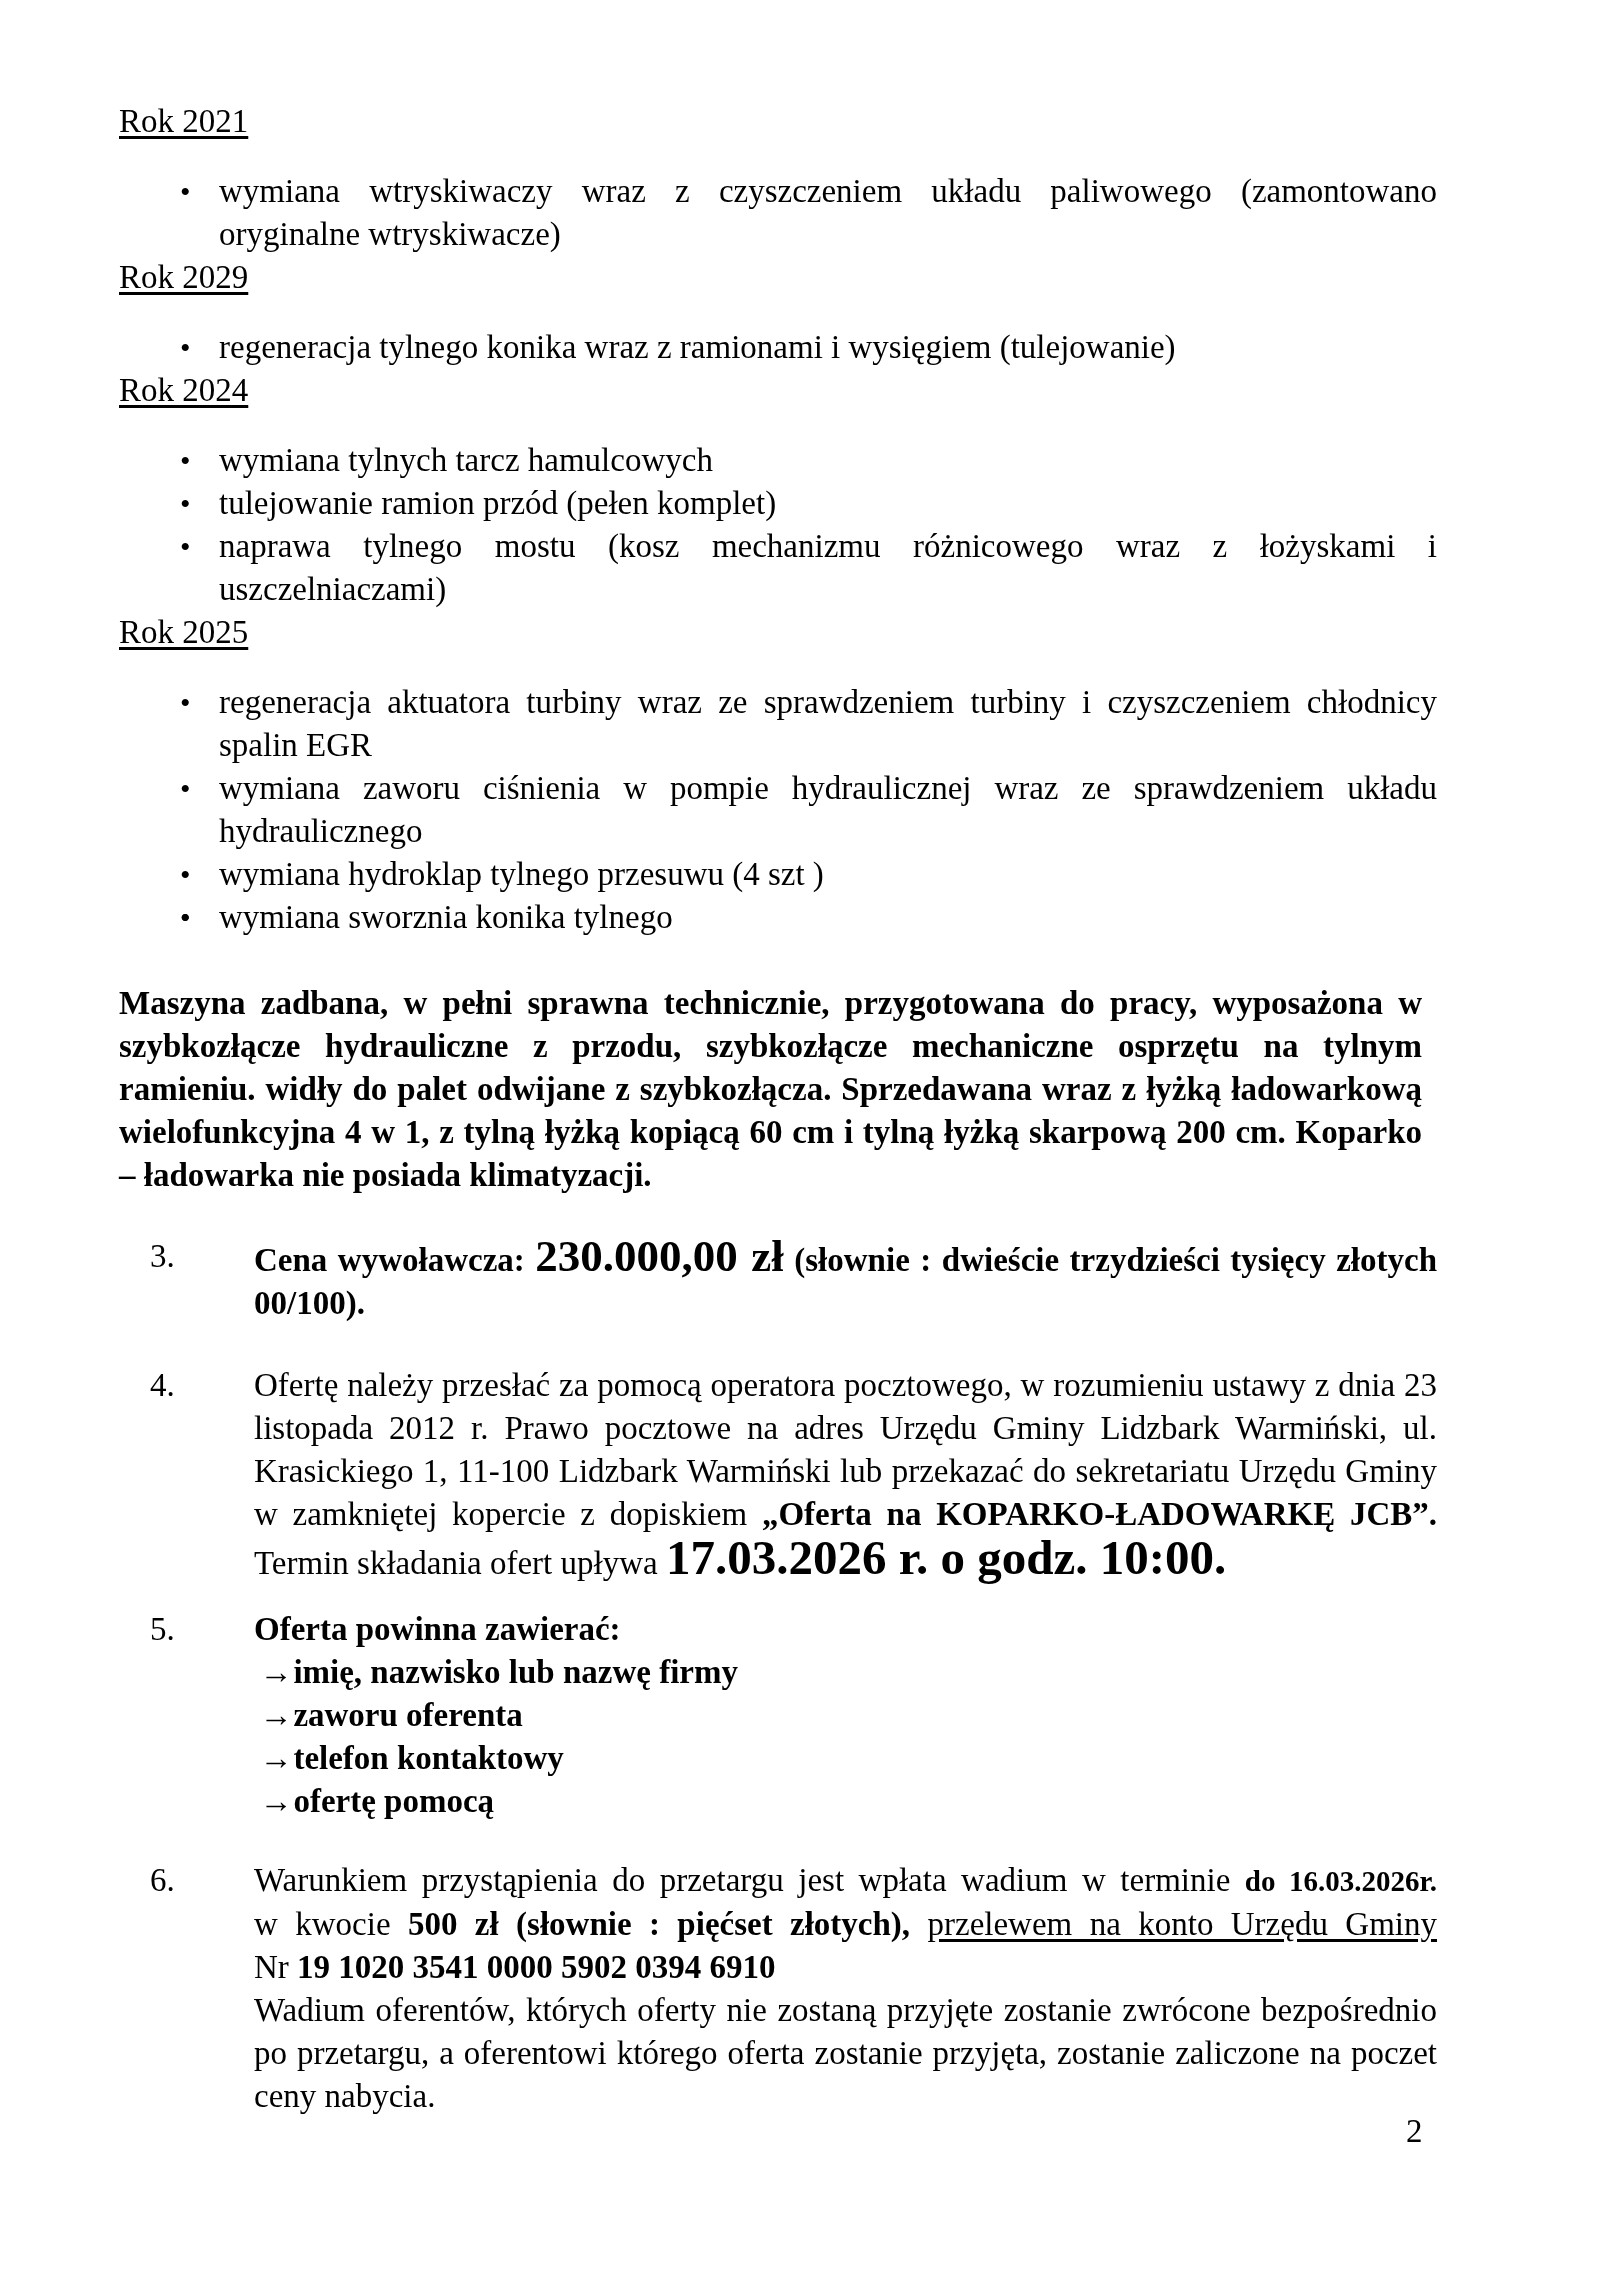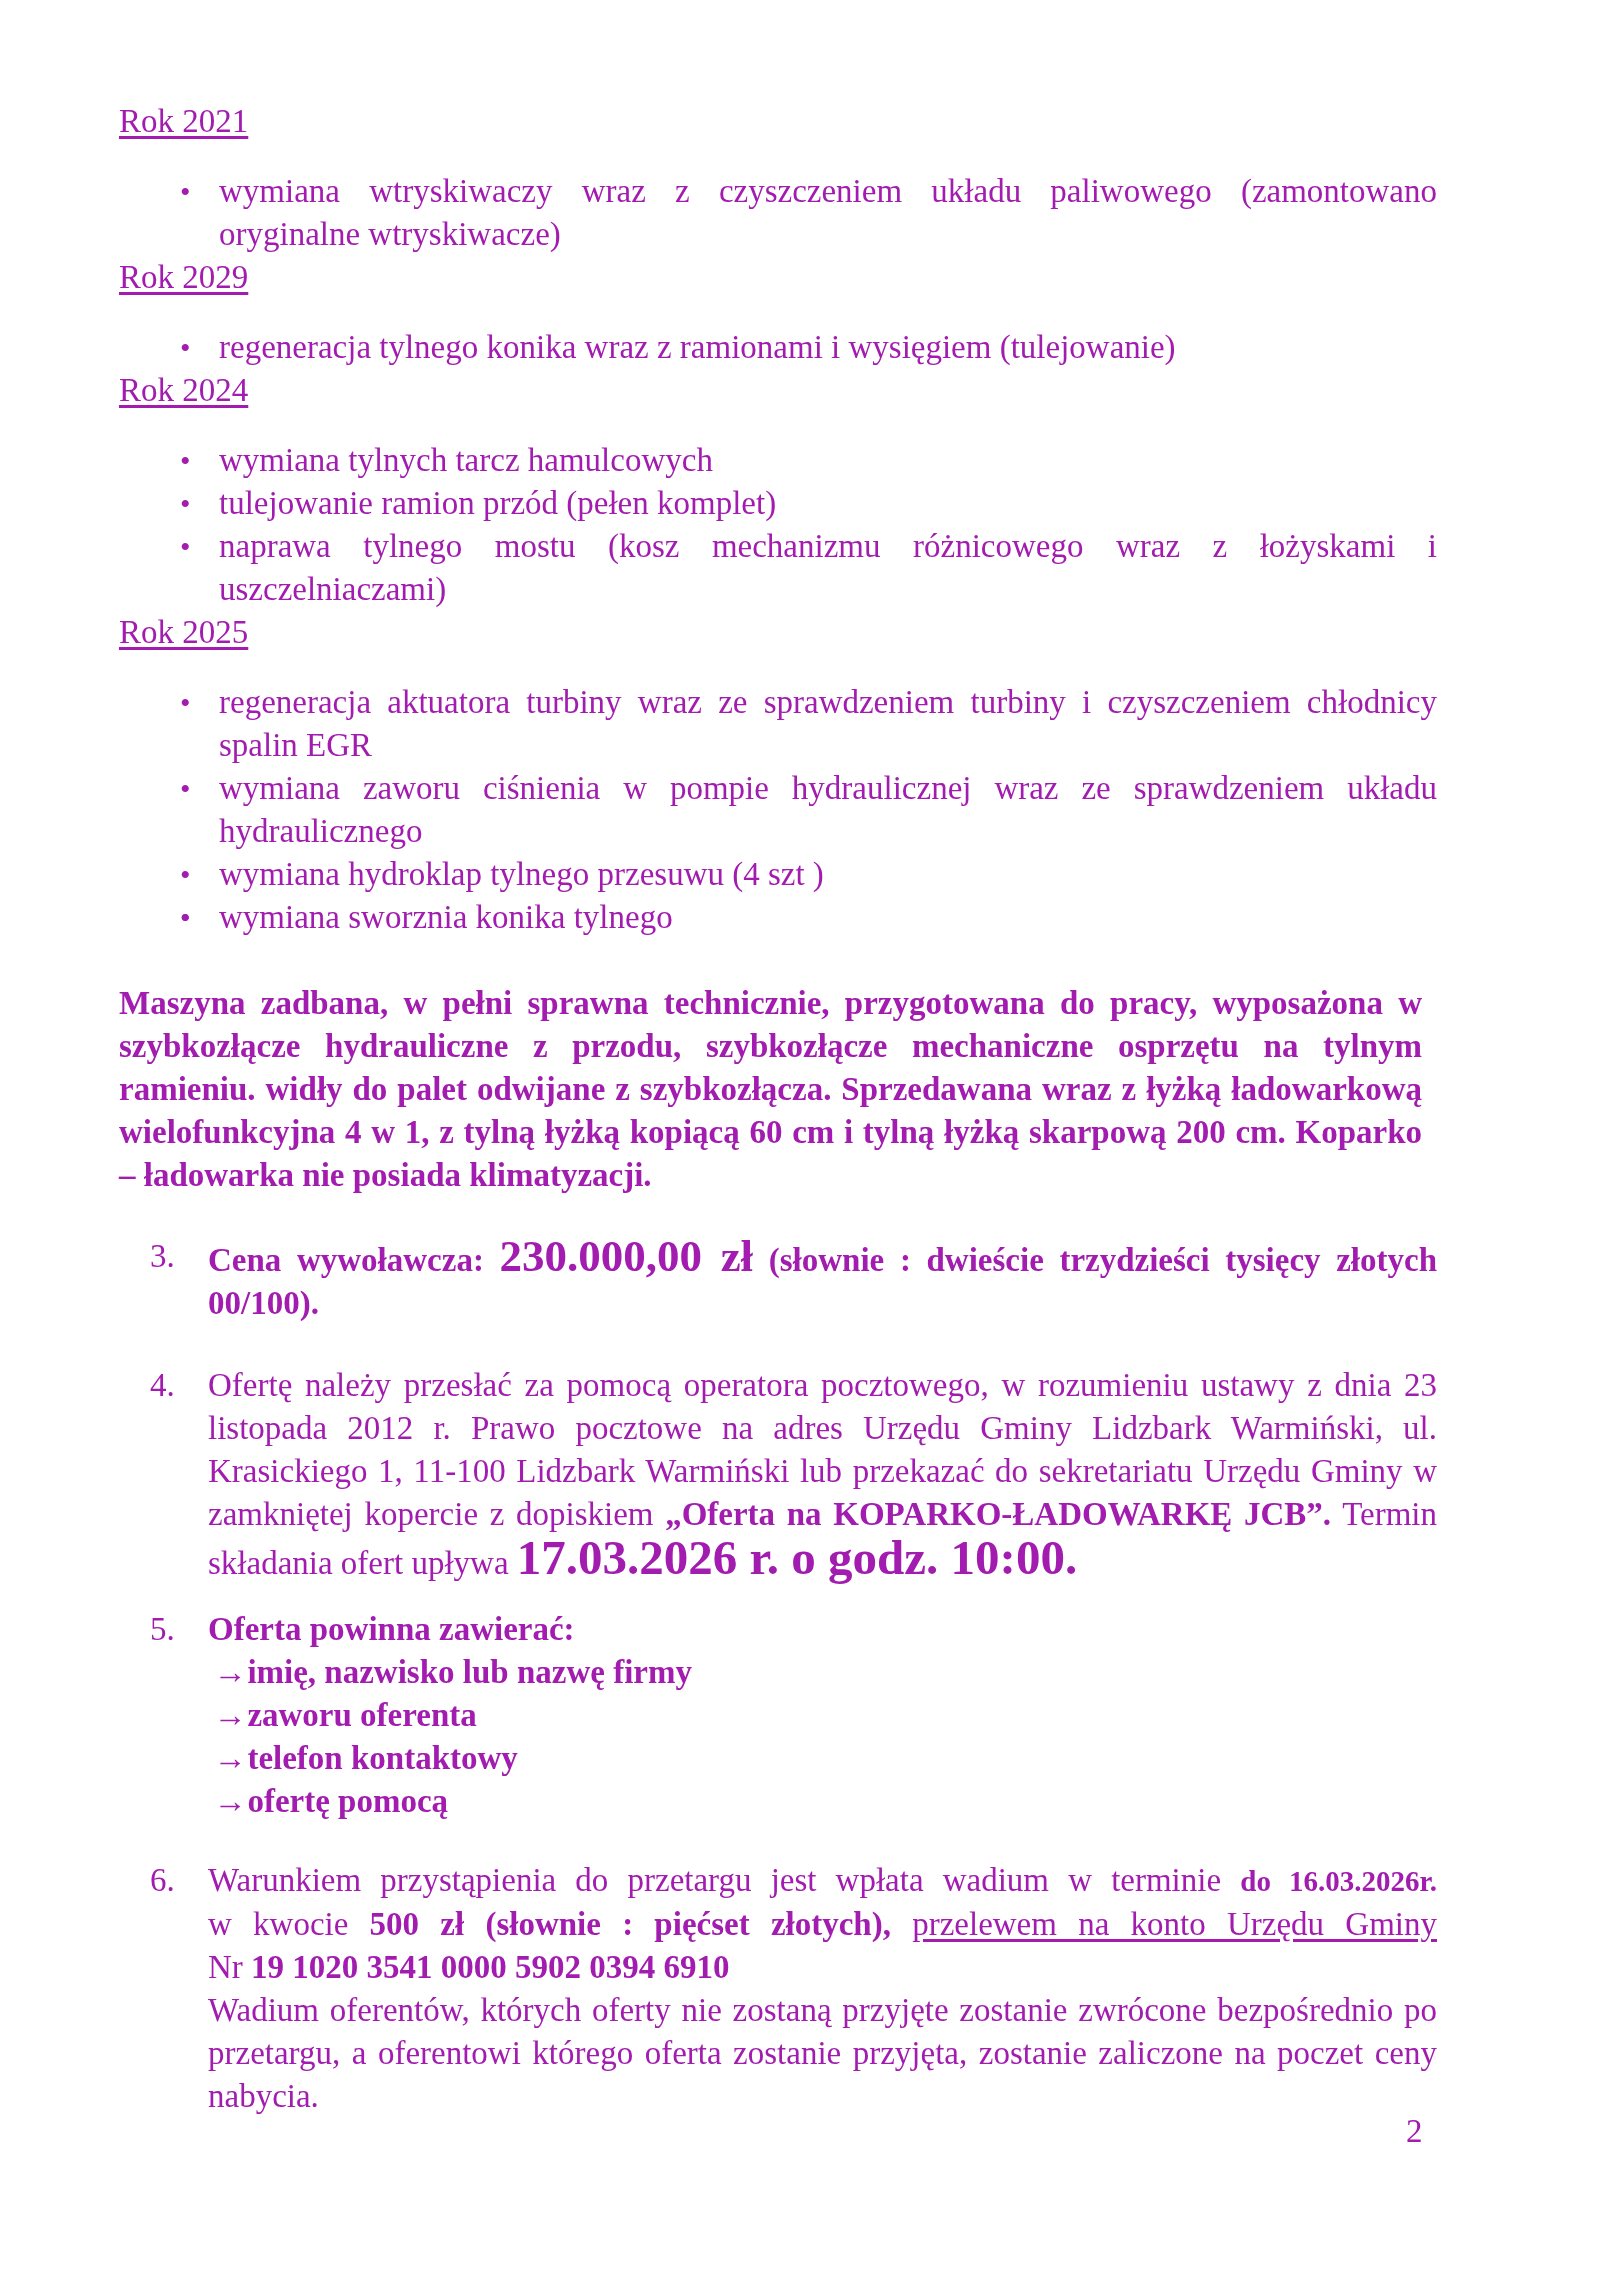--- a/index.html
+++ b/index.html
@@ -2,21 +2,21 @@
 <html style="font-size:14.3px"><head>
 <meta charset="utf-8">
 <style>
   html,body { margin:0; padding:0; background:#888; }
   .page {
     position: relative;
     width: 1621px;
     height: 2293px;
     margin: 0 auto;
     background: #ffffff;
-    color: #a21caf;
+    color: #000000;
     font-family: "Liberation Serif", "DejaVu Serif", serif;
     font-size: 33px;
     line-height: 43px;
     box-sizing: border-box;
     padding: 100px 184px 0 119px;
     overflow: hidden;
   }
   .rok {
     font-weight: normal;
     text-decoration: underline;
@@ -37,21 +37,21 @@
     top: 0;
     font-size: 30px;
   }
   .para-bold {
     font-weight: bold;
     text-align: justify;
     margin: 43px 15px 0 0;
   }
   .num-item { display: flex; }
   .num-item .num { width: 58px; margin-left: 31px; flex: none; }
-  .num-item .content { flex: 1; min-width: 0; text-align: justify; }
+  .num-item .content { flex: 1; min-width: 0; text-align: justify; margin-left: 46px; }
   .mt42 { margin-top: 38px; }
   .mt44 { margin-top: 39px; }
   .mt26 { margin-top: 23px; }
   .mt40 { margin-top: 36px; }
   .b { font-weight: bold; }
   .price { font-size: 45px; line-height: 43px; font-weight: bold; }
   .big-date { font-size: 49px; line-height: 43px; font-weight: bold; }
   .req { display: flex; }
   .req .arrow { width: 34px; margin-left: 5.4px; flex: none; font-weight: normal; }
   .req .req-text { font-weight: bold; }

